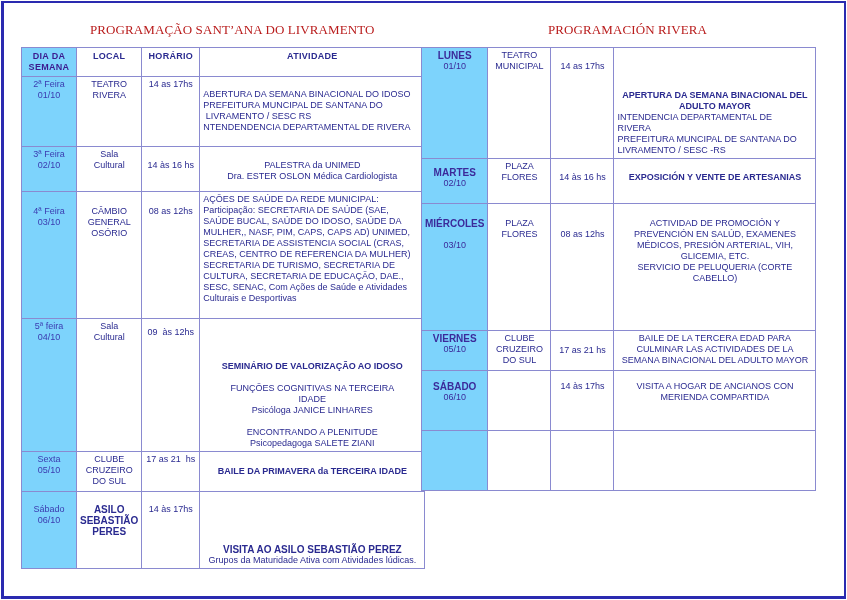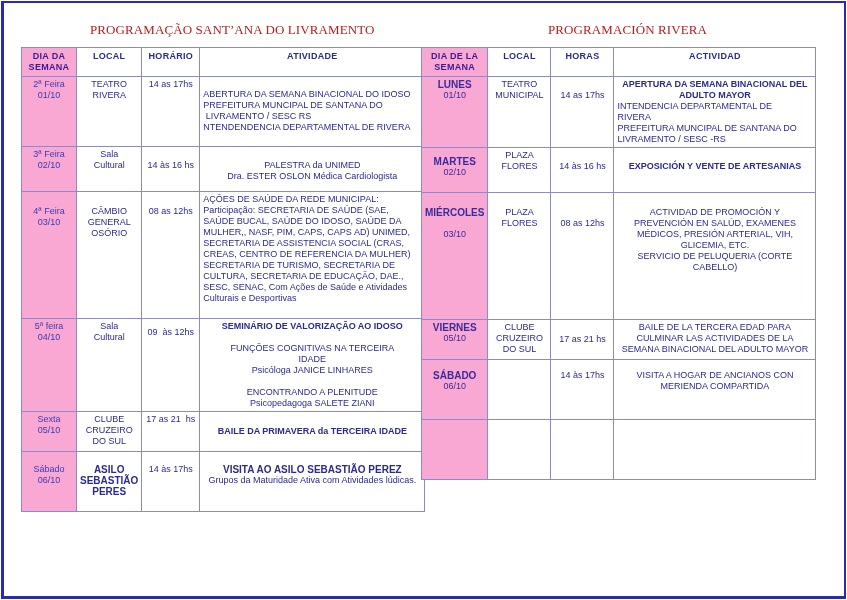--- a/index.html
+++ b/index.html
@@ -17,28 +17,28 @@
   }
   .title.left { left: 90px; }
   .title.right { left: 548px; }
 
   .grid { position: absolute; top: 47px; border-collapse: collapse; table-layout: fixed; }
   .grid td, .grid th {
     border: 1px solid #8a8ad0; vertical-align: top; padding: 2px 3px;
     font-size: 9px; line-height: 11px; color: #2a2a90;
   }
   .grid th { font-weight: bold; text-align: center; padding-top: 3px; font-size: 9px; letter-spacing: 0.3px; }
-  .grid .day { background: #f9a8d4; text-align: center; }
+  .grid .day { background: #7dd3fc; text-align: center; }
   .grid th.day { color: #3b1a8f; }
   .grid td.day { color: #3b3bb0; }
   .grid td.day.bold { font-weight: bold; font-size: 10px; color: #3b2a9a; }
   .grid td.center { text-align: center; }
   .grid .act { text-align: left; }
   .grid .act.center { text-align: center; }
-  .b { font-weight: bold; }
+  .b { font-weight: bold; margin-top: 40px; }
   .vmid { vertical-align: middle !important; }
   .left-grid { left: 21px; }
   .right-grid { left: 421px; }
   .line { display: block; }
   .gap { display: block; height: 11px; }
 </style>
 </head>
 <body>
 
 <div class="frame"></div>
@@ -177,26 +177,20 @@
   </table>
 
 <table class="grid right-grid">
   <colgroup>
       <col style="width:66px">
       <col style="width:63px">
       <col style="width:63px">
       <col style="width:202px">
     </colgroup>
   <tbody>
-      <tr style="height:29px">
-    <th class="day">DIA DE LA SEMANA</th>
-    <th>LOCAL</th>
-    <th>HORAS</th>
-    <th>ACTIVIDAD</th>
-  </tr>
 
   <tr style="height:70px">
     <td class="day bold">
       <span class="line">LUNES</span>
       <span class="line" style="font-weight:normal;font-size:9px">01/10</span>
     </td>
     <td class="center">
       <span class="line">TEATRO</span>
       <span class="line">MUNICIPAL</span>
     </td>

